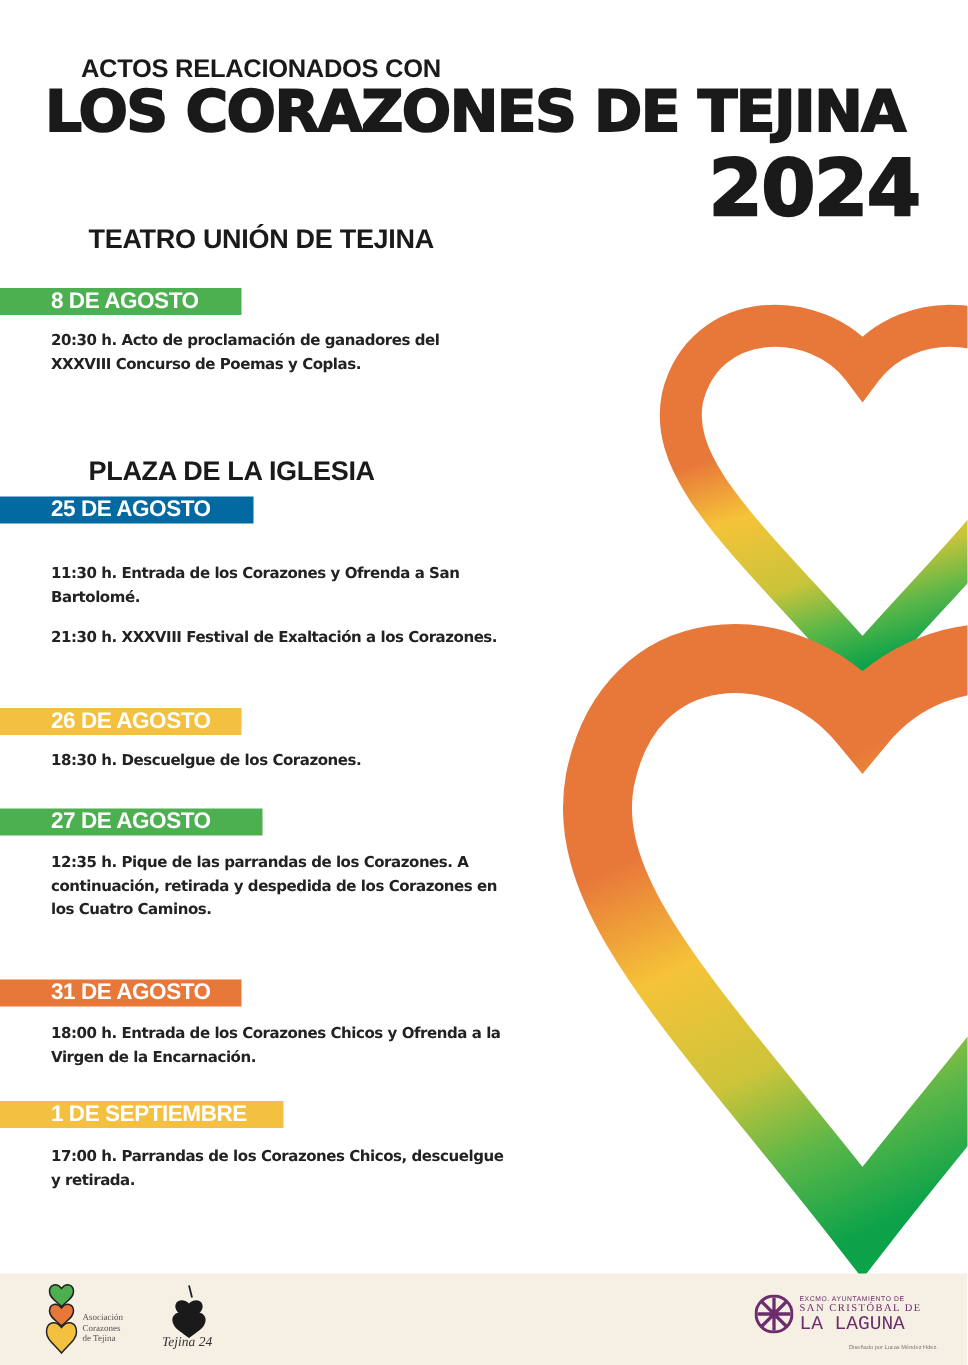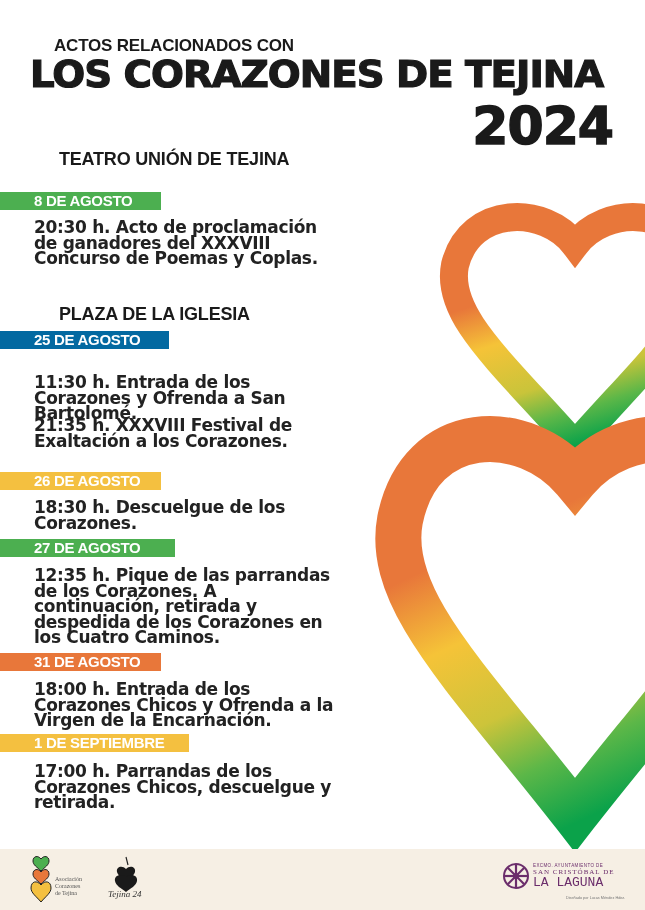--- a/index.html
+++ b/index.html
@@ -4,21 +4,21 @@
 <style>
   html, body { margin:0; padding:0; }
   body { width:645px; height:910px; background:#ffffff; position:relative; overflow:hidden;
          font-family:"Liberation Sans", sans-serif; color:#1a1a1a; }
   .abs { position:absolute; }
   .subtitle { left:34px; top:36px; font-size:17px; font-weight:bold; letter-spacing:-0.2px;margin-left:20px; }
   .title { left:30px; top:52px; font-family:"DejaVu Sans", sans-serif; font-weight:bold; font-size:38px; letter-spacing:-1px; transform:scaleX(1.02); transform-origin:left; -webkit-text-stroke:1.2px #1a1a1a; }
   .year { right:32px; top:96px; font-family:"DejaVu Sans", sans-serif; font-weight:bold; font-size:52px; letter-spacing:-1px; -webkit-text-stroke:1.5px #1a1a1a; }
   .venue { left:34px; font-size:18px; font-weight:bold; letter-spacing:-0.2px;margin-left:25px; }
   .band { left:0; height:18px; color:#fff; font-weight:bold; font-size:15px; line-height:18px; padding-left:34px; box-sizing:border-box; letter-spacing:-0.3px; }
-  .event { left:34px; width:300px; font-size:17px; font-weight:bold; line-height:15.5px; color:#222; font-family:"DejaVu Sans", sans-serif; letter-spacing:-0.3px; }
+  .event { left:34px; width:300px; font-size:10px; font-weight:bold; line-height:15.5px; color:#222; font-family:"DejaVu Sans", sans-serif; letter-spacing:-0.3px; }
   .footer { left:0; top:849px; width:645px; height:61px; background:#f6efe4; }
   .logo-text { font-family:"Liberation Serif", serif; font-size:6px; color:#555; line-height:7px; }
 </style>
 </head>
 <body>
 
 <svg class="abs" style="left:0;top:0" width="645" height="910" viewBox="0 0 645 910">
   <defs>
     <linearGradient id="g1" x1="0.2" y1="0.1" x2="0.5" y2="1">
       <stop offset="0" stop-color="#e8773a"></stop>
@@ -48,21 +48,21 @@
 <div class="abs year">2024</div>
 
 <div class="abs venue" style="top:149px">TEATRO UNIÓN DE TEJINA</div>
 <div class="abs band" style="top:192px;width:161px;background:#4caf50">8 DE AGOSTO</div>
 <div class="abs event" style="top:220px">20:30 h. Acto de proclamación de ganadores del XXXVIII Concurso de Poemas y Coplas.</div>
 
 <div class="abs venue" style="top:304px">PLAZA DE LA IGLESIA</div>
 
 <div class="abs band" style="top:331px;width:169px;background:#0369a1">25 DE AGOSTO</div>
 <div class="abs event" style="top:375px">11:30 h. Entrada de los Corazones y Ofrenda a San Bartolomé.</div>
-<div class="abs event" style="top:418px">21:35 h. XXXVIII Festival de Exaltación a los Corazones.</div>
+<div class="abs event" style="top:418px">21:30 h. XXXVIII Festival de Exaltación a los Corazones.</div>
 
 <div class="abs band" style="top:472px;width:161px;background:#f4c040">26 DE AGOSTO</div>
 <div class="abs event" style="top:500px">18:30 h. Descuelgue de los Corazones.</div>
 
 <div class="abs band" style="top:539px;width:175px;background:#4caf50">27 DE AGOSTO</div>
 <div class="abs event" style="top:568px">12:35 h. Pique de las parrandas de los Corazones. A continuación, retirada y despedida de los Corazones en los Cuatro Caminos.</div>
 
 <div class="abs band" style="top:653px;width:161px;background:#e8773a">31 DE AGOSTO</div>
 <div class="abs event" style="top:682px;width:310px">18:00 h. Entrada de los Corazones Chicos y Ofrenda a la Virgen de la Encarnación.</div>
 

